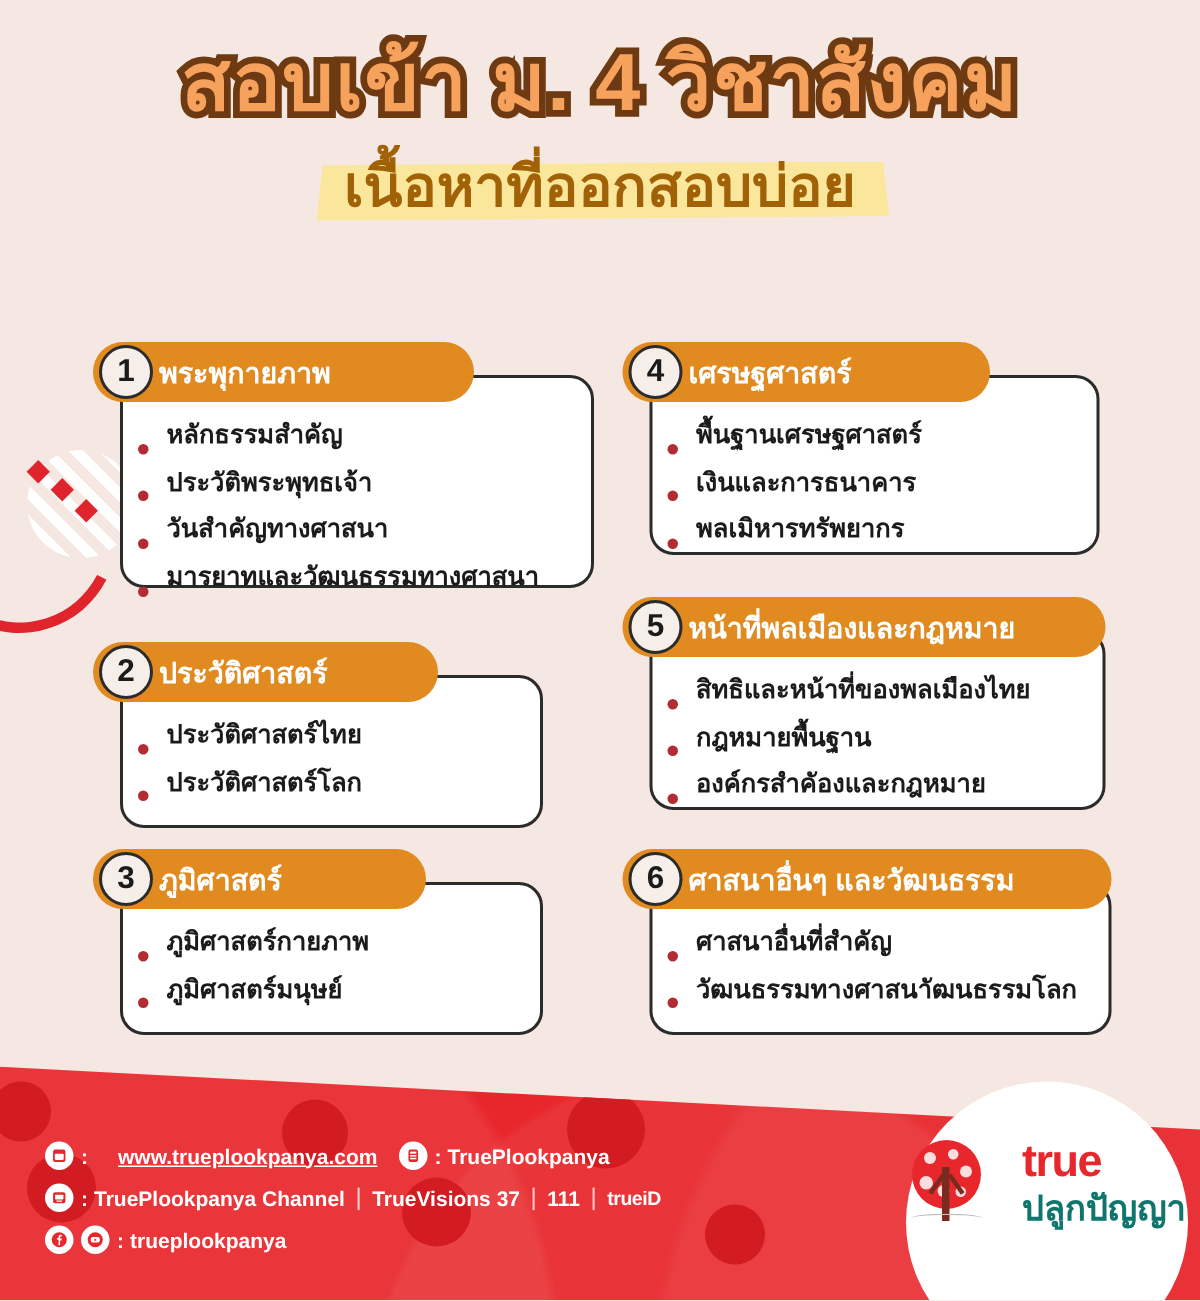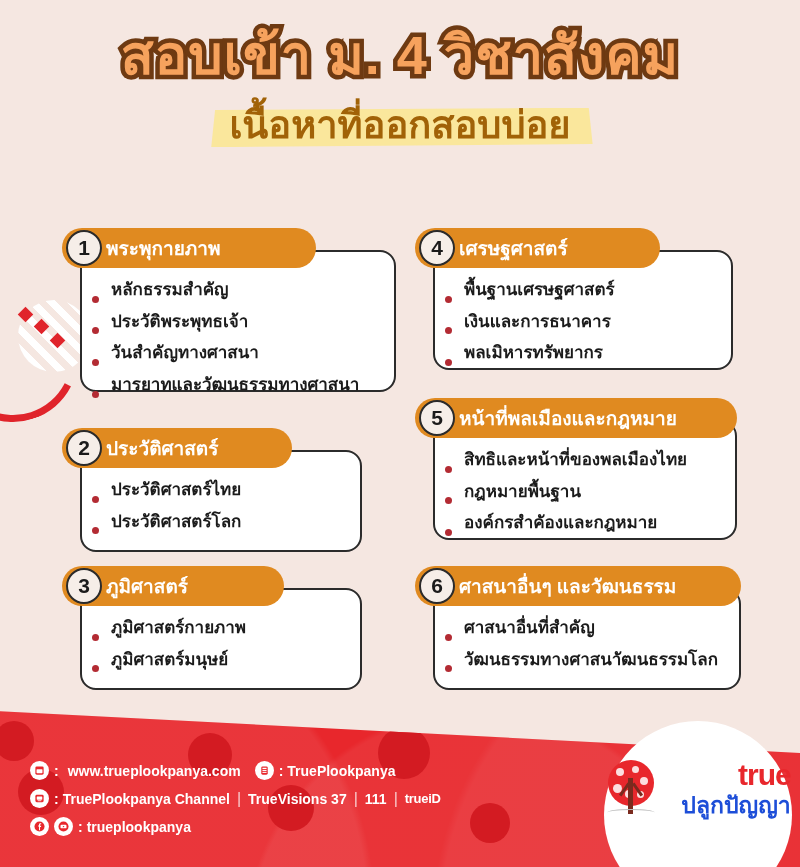--- a/index.html
+++ b/index.html
@@ -110,42 +110,42 @@
   .trueid{
     font-size:13px; font-weight:bold; color:#fff; letter-spacing:-.3px;
   }
 
   
   .logo-circle{
     position:absolute; right:8px; bottom:-42px; width:188px; height:188px;
     background:#fff; border-radius:50%; z-index:5;
     display:flex; align-items:center; justify-content:center;
   }
-  .logo-inner{ display:flex; align-items:center; gap:24px; transform:translateY(-26px);text-align:right; }
+  .logo-inner{ display:flex; align-items:center; gap:24px; transform:translateY(-26px); }
   .tree{ position:relative; width:52px; height:58px; flex:none; }
   .tree .crown{
     position:absolute; left:3px; top:0; width:46px; height:46px;
     border-radius:50%; background:#E8272C;
   }
   .tree .trunk{
     position:absolute; left:23px; top:18px; width:5px; height:36px; background:#7A2A1E;
   }
   .tree .br1,.tree .br2{ position:absolute; width:3px; height:15px; background:#7A2A1E; }
   .tree .br1{ left:18px; top:22px; transform:rotate(35deg); }
   .tree .br2{ left:31px; top:22px; transform:rotate(-35deg); }
   .tree .ground{
     position:absolute; left:2px; bottom:2px; width:48px; height:7px;
     border-top:1px solid #bdbdbd; border-radius:50%;
   }
   .tree .sp{ position:absolute; background:rgba(255,255,255,.85); border-radius:50%; }
   .logo-words .tw{
     font-size:30px; font-weight:bold; color:#E8272C; line-height:1; letter-spacing:-1px;
   }
   .logo-words .pw{
-    font-size:23px; font-weight:bold; color:#1d4ed8; line-height:1.15; margin-top:2px;
+    font-size:23px; font-weight:bold; color:#0f766e; line-height:1.15; margin-top:2px;
   }
 </style>
 </head>
 <body>
 
 <div class="deco-arc"></div>
 <div class="deco-stripes"></div>
 <div class="deco-dashes">
   <i style="left:0px;  top:4px;"></i>
   <i style="left:16px; top:16px;"></i>
@@ -301,21 +301,21 @@
   <div class="footer-lines">
 
     <div class="fline">
       <span class="fico">
         <svg viewBox="0 0 24 24">
             <rect x="3" y="3" width="18" height="18" rx="3"></rect>
             <rect x="5.5" y="9" width="13" height="9" rx="1.5" fill="#fff"></rect>
           </svg>
       </span>
       <span class="ftxt">:</span>
-      <span class="ftxt" style="margin-left:9px;">www.trueplookpanya.com</span>
+      <span class="ftxt" style="margin-left:20px;text-decoration:underline;">www.trueplookpanya.com</span>
       <span class="fico" style="margin-left:14px;">
         <svg viewBox="0 0 24 24">
             <rect x="5" y="3" width="14" height="18" rx="3"></rect>
             <rect x="7.5" y="6" width="9" height="3" fill="#fff"></rect>
             <rect x="7.5" y="11" width="9" height="2.2" fill="#fff"></rect>
             <rect x="7.5" y="15" width="9" height="2.2" fill="#fff"></rect>
           </svg>
       </span>
       <span class="ftxt">:</span>
       <span class="ftxt" style="margin-left:4px;">TruePlookpanya</span>

